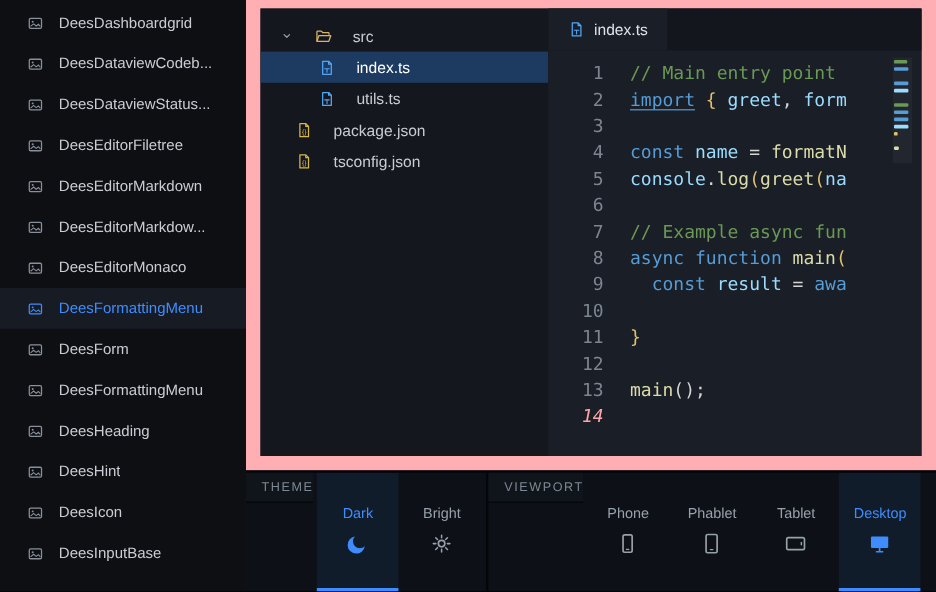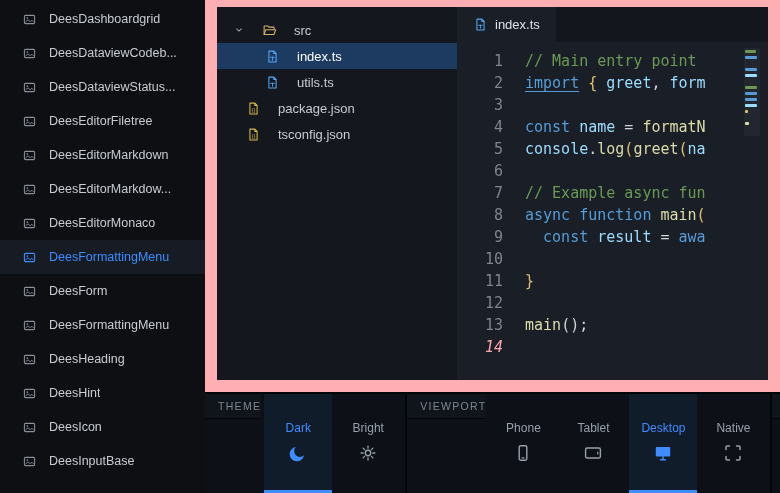--- a/index.html
+++ b/index.html
@@ -359,20 +359,27 @@
     <div class="tb-buttons">
 
         <div class="tb-btn">
           <span class="tb-label">Phone</span>
           <svg class="icon tbico" viewBox="0 0 20 20">
                 <rect x="6.2" y="2.8" width="7.6" height="14.4" rx="1.4" fill="none" stroke="currentColor" stroke-width="1.4"></rect>
                 <path d="M9 14.8h2" stroke="currentColor" stroke-width="1.2" stroke-linecap="round"></path>
               </svg>
         </div>
         <div class="tb-btn">
+          <span class="tb-label">Phablet</span>
+          <svg class="icon tbico" viewBox="0 0 20 20">
+                <rect x="5.4" y="2.4" width="9.2" height="15.2" rx="1.4" fill="none" stroke="currentColor" stroke-width="1.4"></rect>
+                <path d="M9 15h2" stroke="currentColor" stroke-width="1.2" stroke-linecap="round"></path>
+              </svg>
+        </div>
+        <div class="tb-btn">
           <span class="tb-label">Tablet</span>
           <svg class="icon tbico" viewBox="0 0 20 20">
                 <rect x="2.6" y="5" width="14.8" height="10" rx="1.4" fill="none" stroke="currentColor" stroke-width="1.4"></rect>
                 <path d="M14.8 9v2" stroke="currentColor" stroke-width="1.2" stroke-linecap="round"></path>
               </svg>
         </div>
         <div class="tb-btn selected">
           <span class="tb-label">Desktop</span>
           <svg class="icon tbico" viewBox="0 0 20 20">
                 <rect x="2.8" y="4" width="14.4" height="9.6" rx="1" fill="currentColor"></rect>

